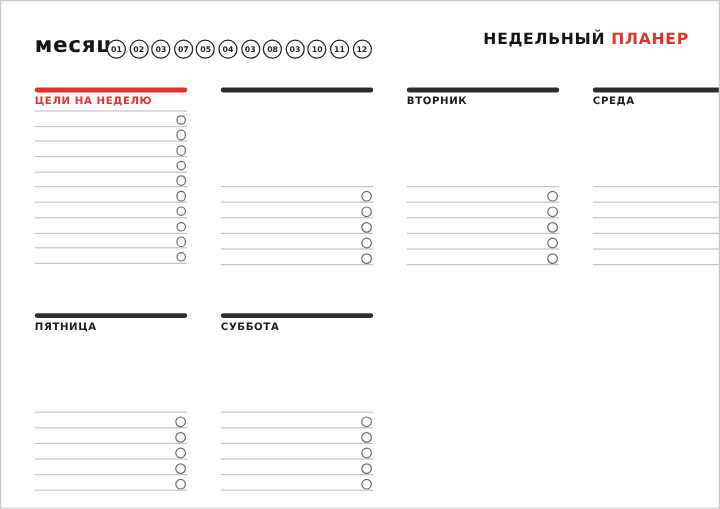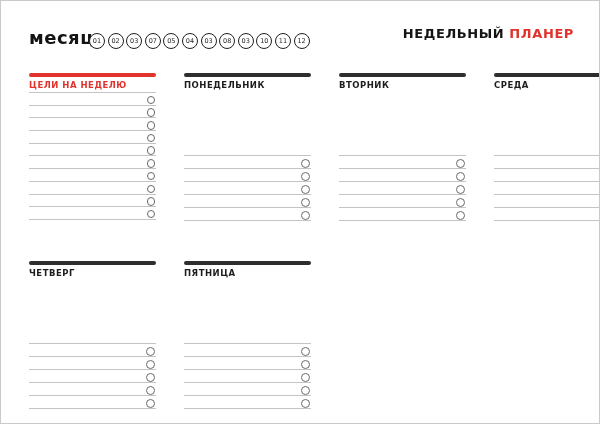--- a/index.html
+++ b/index.html
@@ -20,21 +20,21 @@
   }
   .months{
     position:absolute;left:88px;top:32px;
     display:flex;gap:2.6px;
   }
   .mcircle{
     width:16px;height:16px;
     border:1.6px solid #1f1f1f;border-radius:50%;
     box-sizing:border-box;
     display:inline-flex;align-items:center;justify-content:center;
-    font-size:6.5px;font-weight:normal;color:#1f1f1f;
+    font-size:6.5px;font-weight:bold;color:#1f1f1f;
     background:#fff;
   }
   .main-title{
     position:absolute;right:25px;top:25px;
     font-size:13px;font-weight:bold;letter-spacing:0.6px;
     color:#141414;white-space:nowrap;
   }
   .main-title .t-red{color:var(--red);margin-left:5px;}
   
   .grid{
@@ -125,21 +125,20 @@
           <div class="row">
             <span class="circle"></span>
           </div>
           <div class="row">
             <span class="circle"></span>
           </div>
         </div>
       </section>
       <section class="sec">
         <div class="bar"></div>
-        <div class="sec-title">ПОНЕДЕЛЬНИК</div>
         <div class="list list-day">
           <div class="row">
             <span class="circle"></span>
           </div>
           <div class="row">
             <span class="circle"></span>
           </div>
           <div class="row">
             <span class="circle"></span>
           </div>
@@ -188,55 +187,55 @@
           <div class="row">
             <span class="circle"></span>
           </div>
           <div class="row">
             <span class="circle"></span>
           </div>
         </div>
       </section>
       <section class="sec">
         <div class="bar"></div>
-        <div class="sec-title">ЧЕТВЕРГ</div>
-        <div class="list list-day">
-          <div class="row">
-            <span class="circle"></span>
-          </div>
-          <div class="row">
-            <span class="circle"></span>
-          </div>
-          <div class="row">
-            <span class="circle"></span>
-          </div>
-          <div class="row">
-            <span class="circle"></span>
-          </div>
-          <div class="row">
-            <span class="circle"></span>
-          </div>
-        </div>
-      </section>
-      <section class="sec">
-        <div class="bar"></div>
         <div class="sec-title">ПЯТНИЦА</div>
         <div class="list list-day">
           <div class="row">
             <span class="circle"></span>
           </div>
           <div class="row">
             <span class="circle"></span>
           </div>
           <div class="row">
             <span class="circle"></span>
           </div>
           <div class="row">
             <span class="circle"></span>
           </div>
           <div class="row">
             <span class="circle"></span>
           </div>
         </div>
       </section>
+      <section class="sec">
+        <div class="bar"></div>
+        <div class="sec-title">СУББОТА</div>
+        <div class="list list-day">
+          <div class="row">
+            <span class="circle"></span>
+          </div>
+          <div class="row">
+            <span class="circle"></span>
+          </div>
+          <div class="row">
+            <span class="circle"></span>
+          </div>
+          <div class="row">
+            <span class="circle"></span>
+          </div>
+          <div class="row">
+            <span class="circle"></span>
+          </div>
+        </div>
+      </section>
     </div>
 
 </div>
 
 </body></html>

